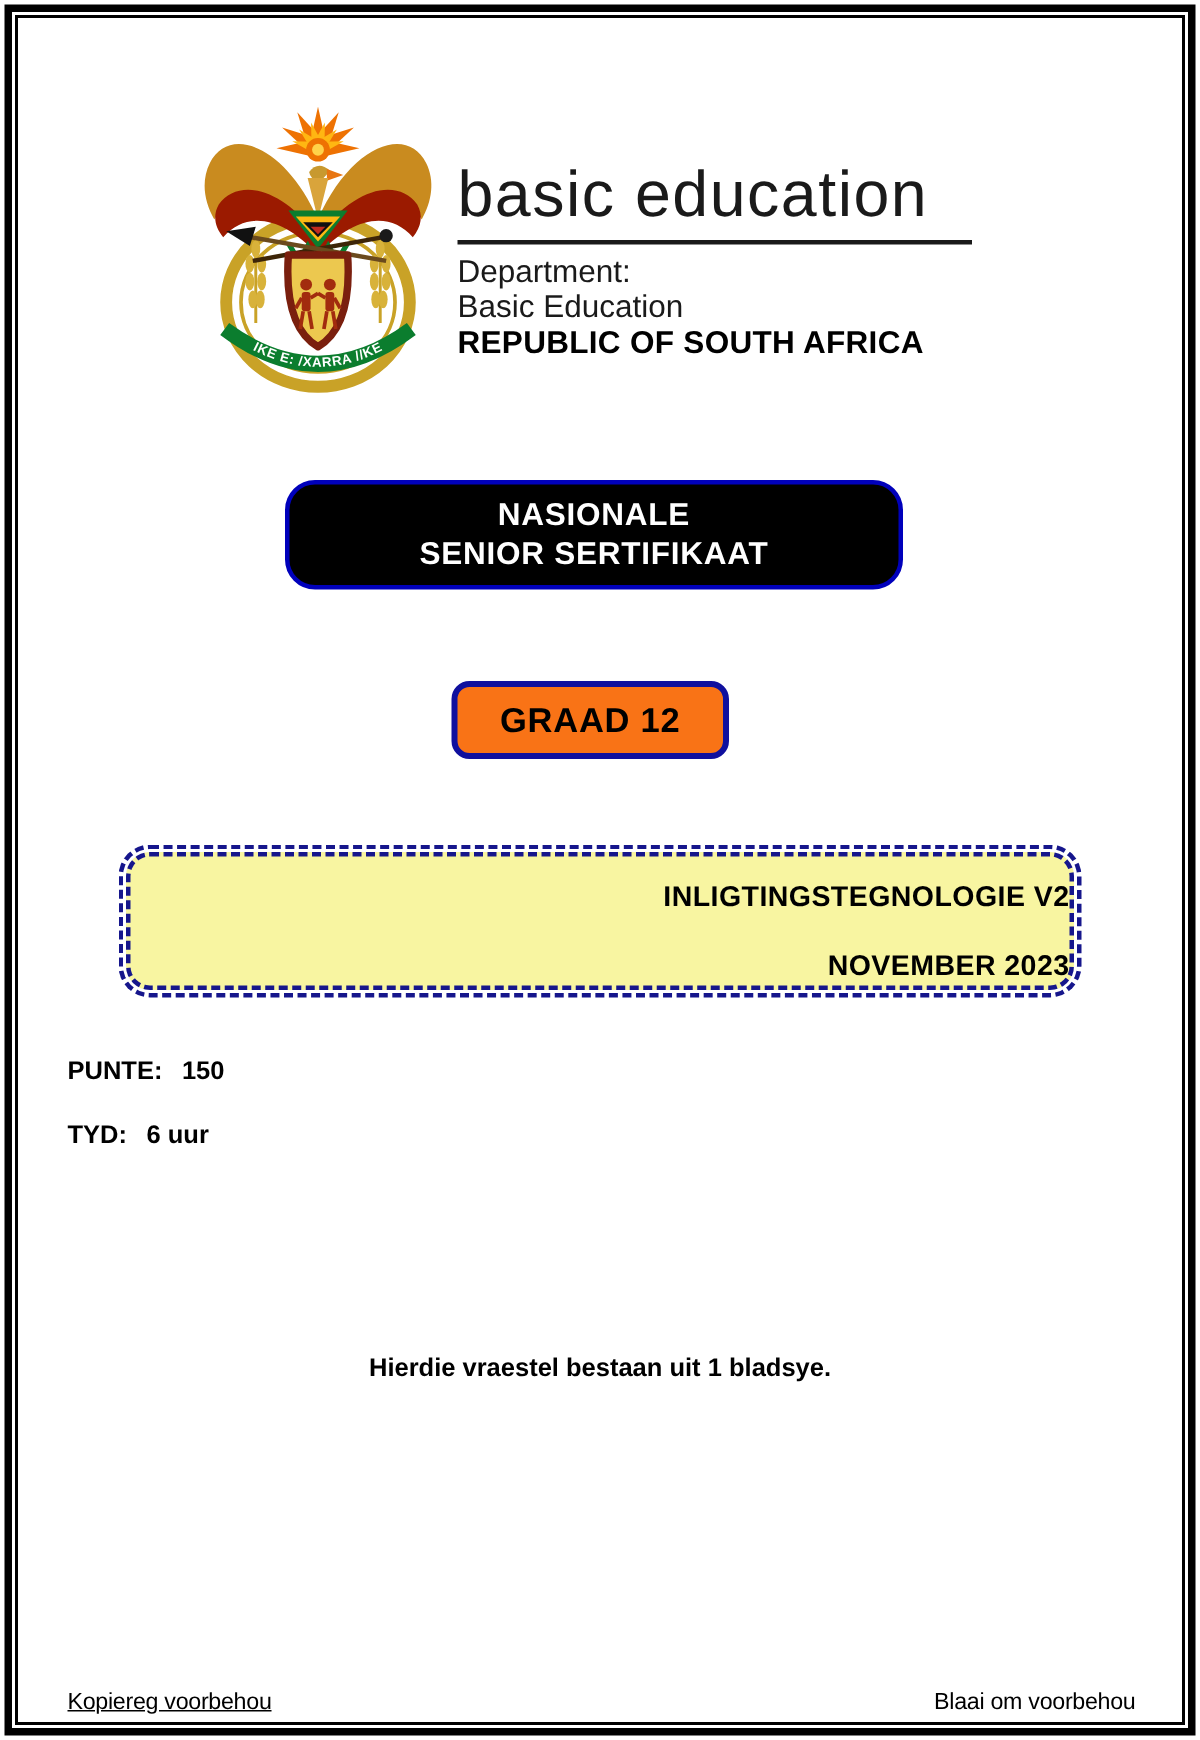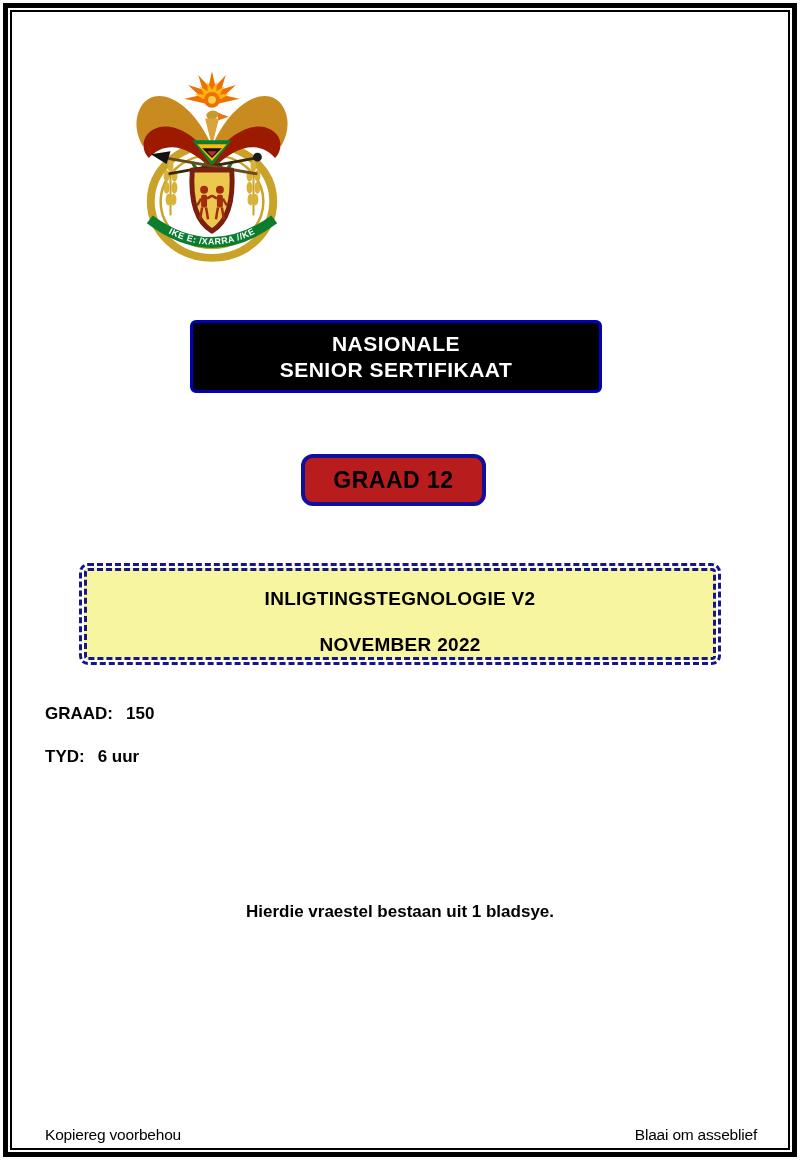--- a/index.html
+++ b/index.html
@@ -13,47 +13,47 @@
   
   .logo-wrap { position:absolute; left:133px; top:66px; width:158px; height:200px; }
   .wordmark-block { position:absolute; left:305px; top:106px; width:360px; }
   .wordmark { font-size:43px; font-weight:400; color:#1a1a1a; letter-spacing:1px; line-height:48px; }
   .wordmark-underline { width:343px; border-bottom:3px solid #1a1a1a; margin-top:6px; margin-bottom:7px; }
   .dept-line { font-size:21px; color:#1a1a1a; line-height:23px; }
   .country-line { font-size:21px; color:#000; font-weight:bold; line-height:24px; margin-top:1px; letter-spacing:0.2px; }
 
   
   .cert-banner { position:absolute; left:190px; top:320px; width:412px; height:73px;
-    background:#000; border:3px solid #0000bb; border-radius:6px;
+    background:#000; border:3px solid #0000bb; border-radius:20px;
     display:flex; flex-direction:column; justify-content:center; align-items:center; }
   .cert-line { color:#fff; font-weight:bold; font-size:21px; line-height:26px; letter-spacing:0.5px; }
 
   
   .grade-badge { position:absolute; left:301px; top:454px; width:185px; height:52px;
-    background:#b91c1c; border:4px solid #10109e; border-radius:12px;
+    background:#f97316; border:4px solid #10109e; border-radius:12px;
     display:flex; justify-content:center; align-items:center; }
   .grade-label { font-size:23px; font-weight:bold; color:#000; letter-spacing:0.5px; }
 
   
   .subject-box { position:absolute; left:84px; top:568px; width:632px; height:92px;
-    background:#f8f5a1; border:3px dashed #16168c; border-radius:4px;
-    outline:3px dashed #16168c; outline-offset:2px; text-align:center; }
+    background:#f8f5a1; border:3px dashed #16168c; border-radius:16px;
+    outline:3px dashed #16168c; outline-offset:2px; text-align:right; }
   .subject-title { margin-top:17px; font-size:19px; font-weight:bold; color:#000; letter-spacing:0.3px; }
   .subject-session { margin-top:24px; font-size:19px; font-weight:bold; color:#000; letter-spacing:0.3px; }
 
   
   .detail-row { position:absolute; left:45px; font-size:17px; font-weight:bold; color:#000; }
   .detail-marks { top:704px; }
   .detail-time { top:747px; }
   .detail-value { margin-left:13px; }
 
   
   .page-note { position:absolute; left:0; top:902px; width:800px; text-align:center;
     font-size:17px; font-weight:bold; color:#000; }
-  .footer-left { position:absolute; left:45px; top:1126px; font-size:15.5px; color:#000; letter-spacing:-0.2px; }
+  .footer-left { position:absolute; left:45px; top:1126px; font-size:15.5px; color:#000; letter-spacing:-0.2px;text-decoration:underline; }
   .footer-right { position:absolute; right:43px; top:1126px; font-size:15.5px; color:#000; letter-spacing:-0.2px; }
 </style>
 </head>
 <body>
 
 <div class="page">
 
   <div class="logo-wrap">
     <svg viewBox="0 0 160 200" width="158" height="200">
 
@@ -141,42 +141,49 @@
       </g>
 
       <path d="M14,158 Q80,208 146,158 L140,150 Q80,194 20,150 Z" fill="#0b7d2e"></path>
       <path id="motto-path" d="M24,161 Q80,198 136,161" fill="none"></path>
       <text font-size="9" font-weight="bold" fill="#ffffff" letter-spacing="0.5">
         <textPath href="#motto-path" startOffset="50%" text-anchor="middle">IKE E: /XARRA //KE</textPath>
       </text>
     </svg>
   </div>
 
+  <div class="wordmark-block">
+    <div class="wordmark">basic education</div>
+    <div class="wordmark-underline"></div>
+    <div class="dept-line">Department:</div>
+    <div class="dept-line">Basic Education</div>
+    <div class="country-line">REPUBLIC OF SOUTH AFRICA</div>
+  </div>
 
   <div class="cert-banner">
     <div class="cert-line">NASIONALE</div>
     <div class="cert-line">SENIOR SERTIFIKAAT</div>
   </div>
 
   <div class="grade-badge">
     <div class="grade-label">GRAAD 12</div>
   </div>
 
   <div class="subject-box">
     <div class="subject-title">INLIGTINGSTEGNOLOGIE V2</div>
-    <div class="subject-session">NOVEMBER 2022</div>
+    <div class="subject-session">NOVEMBER 2023</div>
   </div>
 
   <div class="detail-row detail-marks">
-    <span>GRAAD:</span><span class="detail-value">150</span>
+    <span>PUNTE:</span><span class="detail-value">150</span>
   </div>
   <div class="detail-row detail-time">
     <span>TYD:</span><span class="detail-value">6 uur</span>
   </div>
 
   <div class="page-note">Hierdie vraestel bestaan uit 1 bladsye.</div>
 
   <div class="footer-left">Kopiereg voorbehou</div>
-  <div class="footer-right">Blaai om asseblief</div>
+  <div class="footer-right">Blaai om voorbehou</div>
 
   <div class="frame-outer"></div>
   <div class="frame-inner"></div>
 </div>
 
 </body></html>

